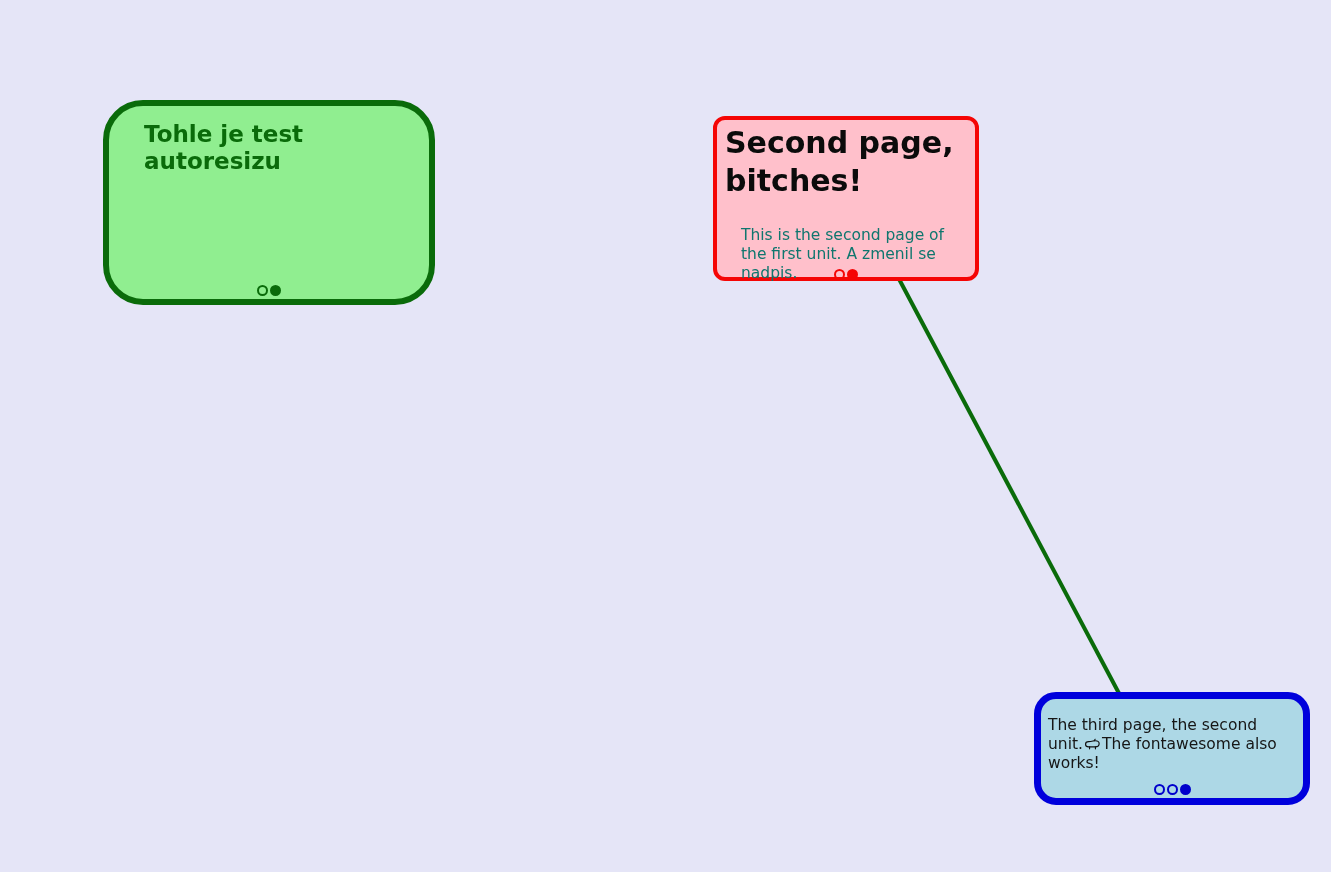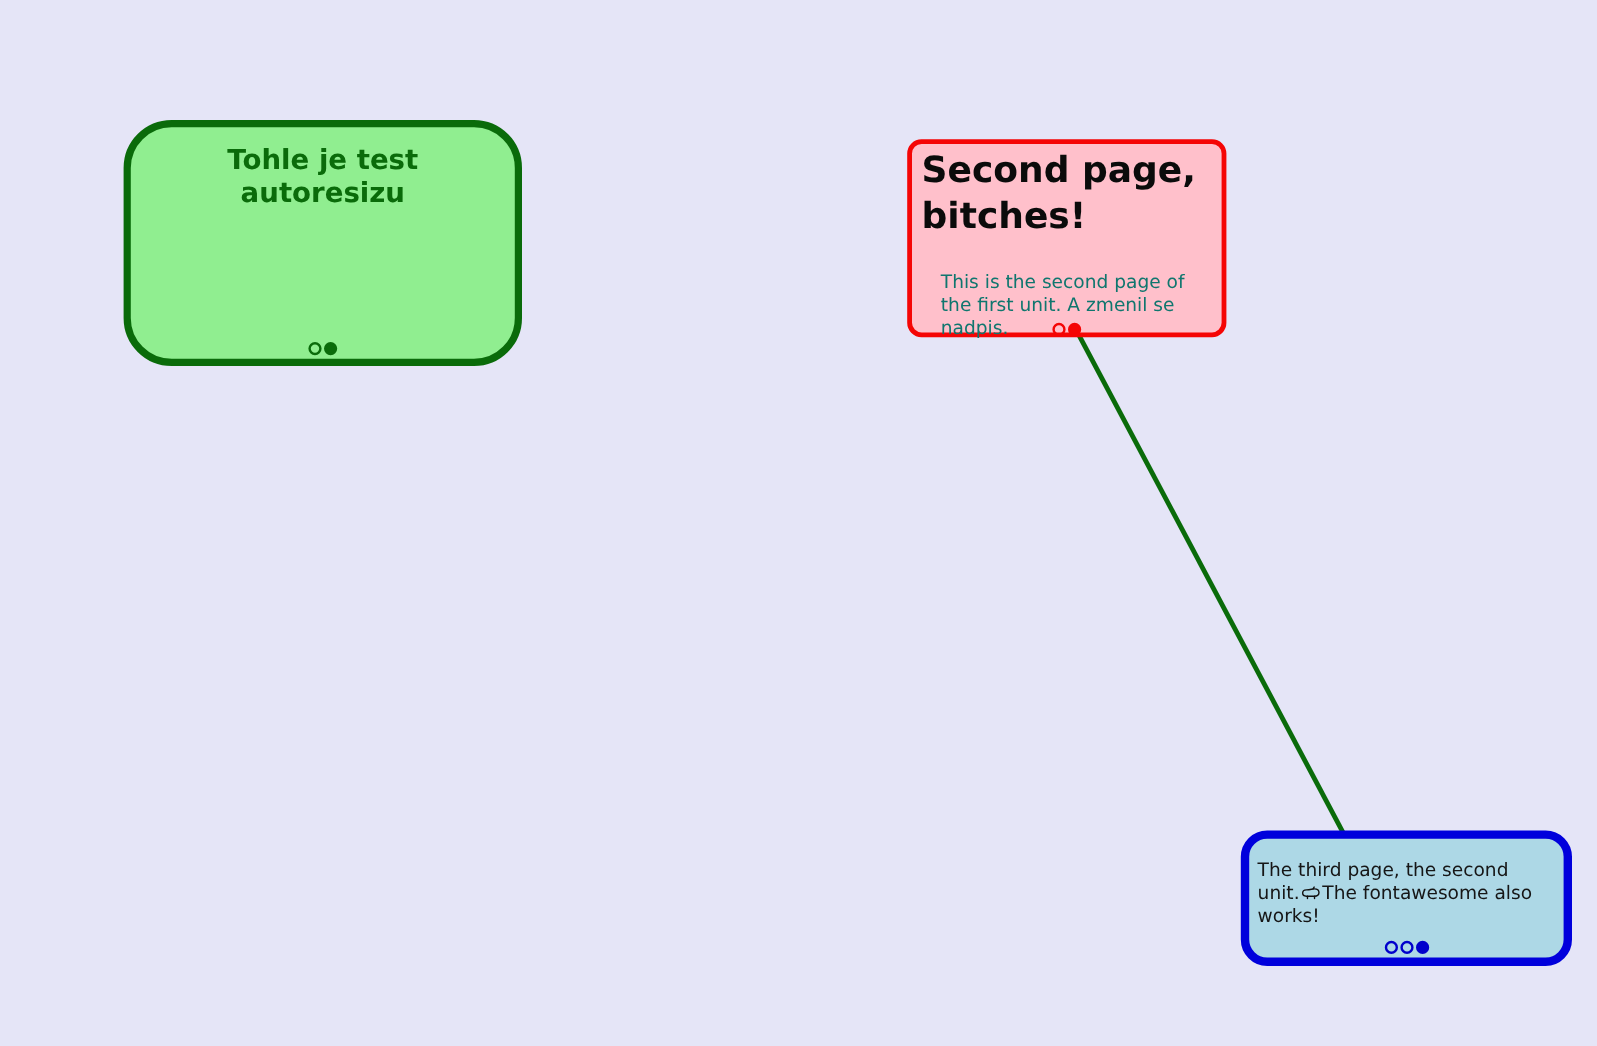--- a/index.html
+++ b/index.html
@@ -19,32 +19,32 @@
     left: 103px; top: 100px; width: 332px; height: 205px;
     background: #90EE90;
     border: 6px solid #0A6B0A;
     border-radius: 40px;
     --dotc: #0A6B0A;
   }
   .node-green .title {
     color: #0A6B0A;
     font-size: 23px; font-weight: bold;
     line-height: 27px;
-    text-align: center;
+    text-align: left;
     margin: 15px auto 0;
     max-width: 250px;
   }
   .node-green .body {
     margin: 26px 12px 0;
     font-size: 15.5px; line-height: 19px;
     color: #000000;
   }
 
   .node-red {
-    left: 756px; top: 116px; width: 266px; height: 165px;
+    left: 713px; top: 116px; width: 266px; height: 165px;
     background: #FFC0CB;
     border: 4px solid #F50505;
     border-radius: 12px;
     --dotc: #F50505;
   }
   .node-red .title {
     color: #0B0B0B;
     font-size: 30px; font-weight: bold;
     line-height: 38px;
     margin: 4px 8px 0;

